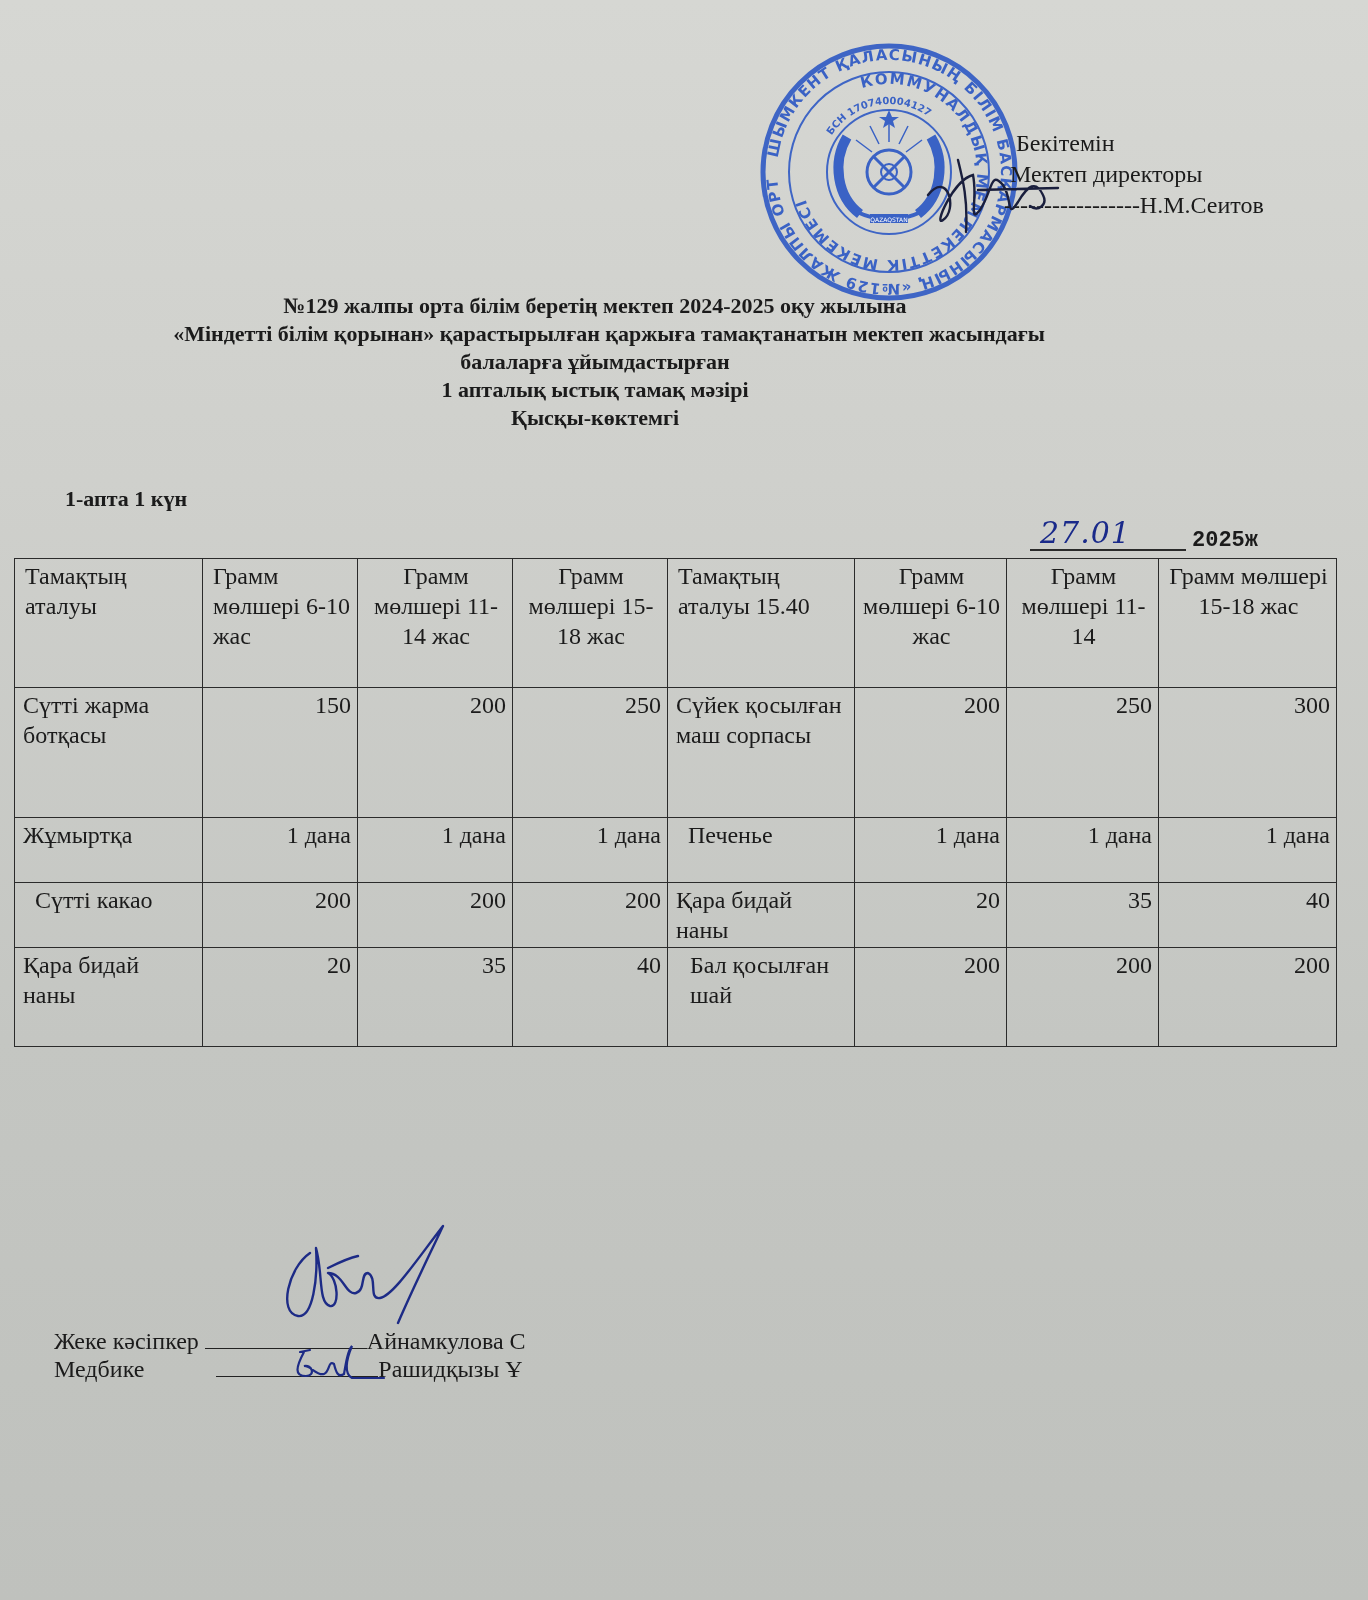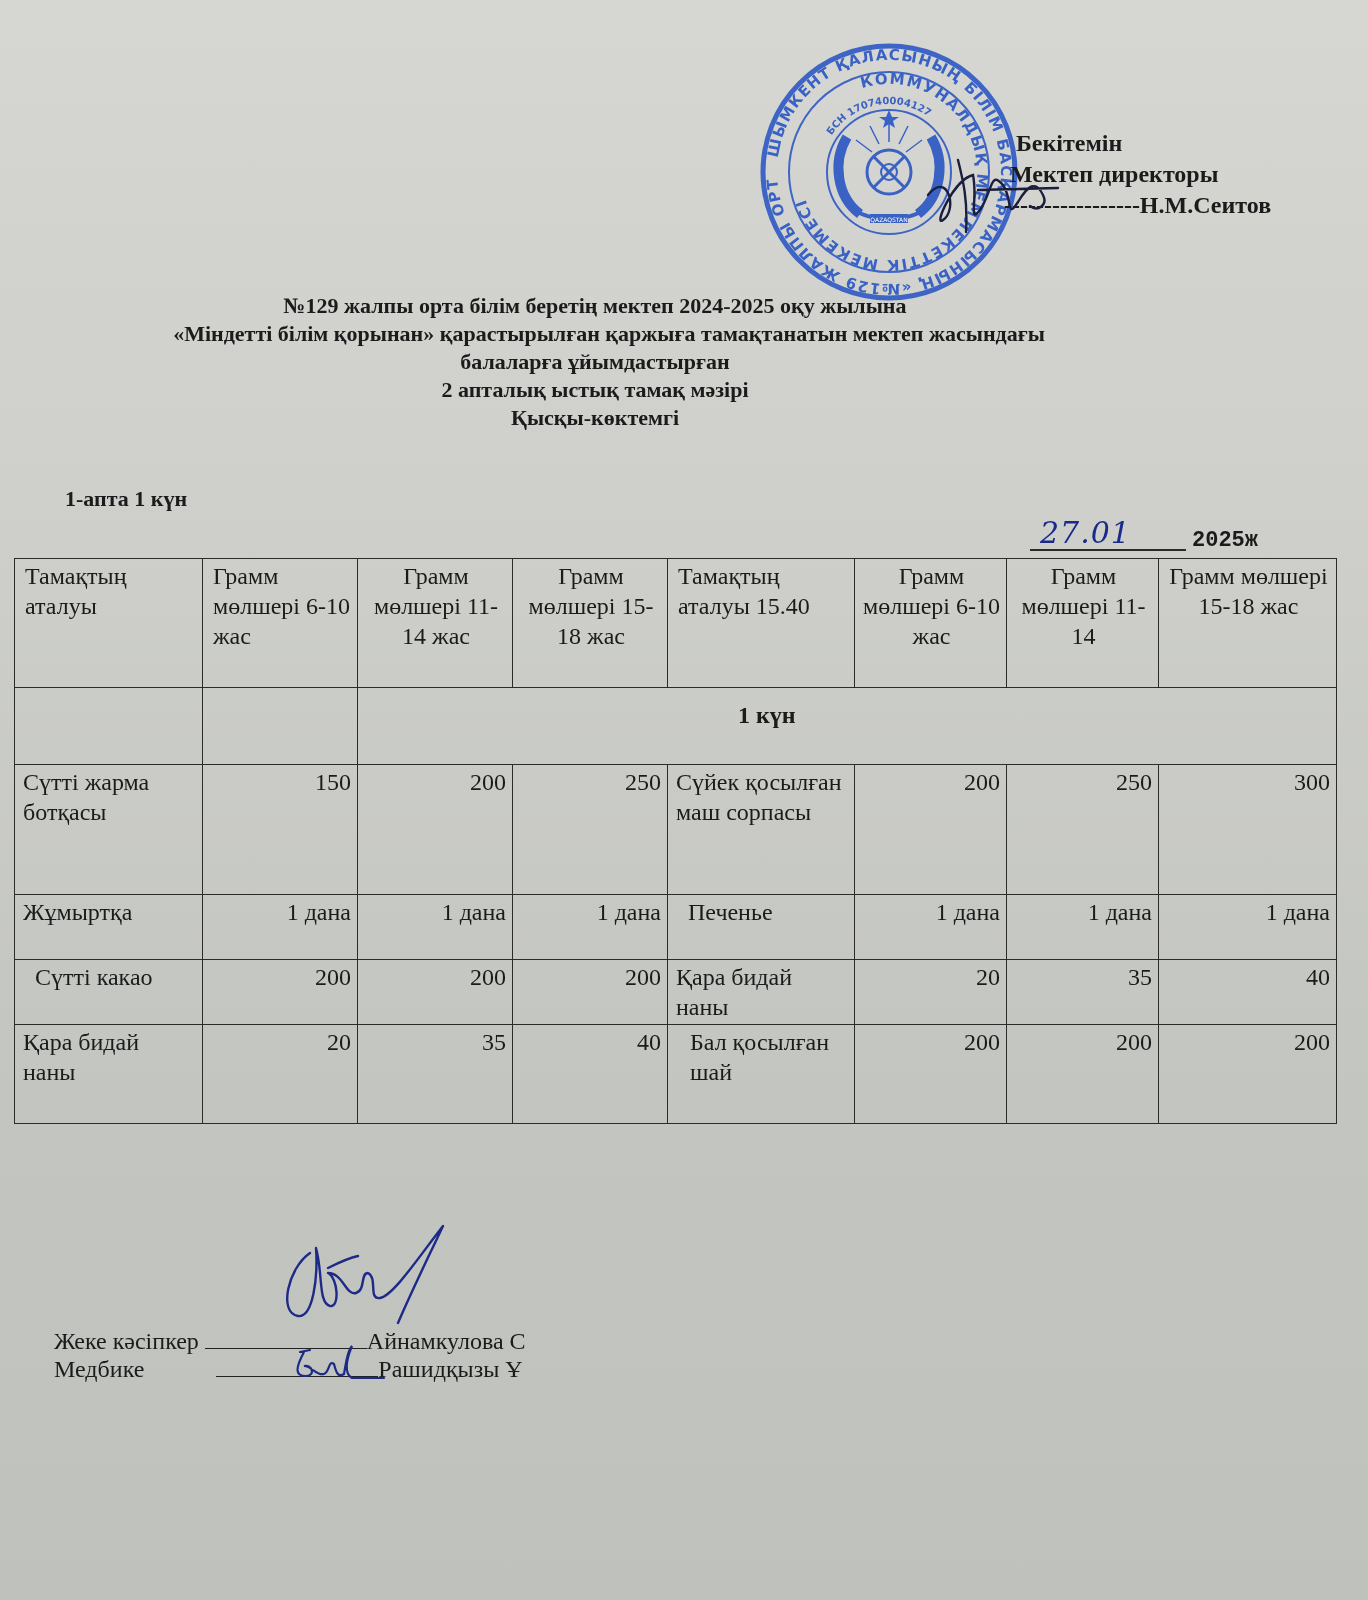--- a/index.html
+++ b/index.html
@@ -6,21 +6,21 @@
   body {
     width: 1368px; height: 1600px; overflow: hidden;
     background: #c9cbc7;
     background: linear-gradient(180deg, #d6d7d3 0%, #cfd0cc 30%, #c4c6c2 65%, #bfc1bd 100%);
     font-family: "Liberation Serif", "DejaVu Serif", serif;
     color: #1b1b1b;
     position: relative;
   }
   .approval {
     position: absolute; left: 1010px; top: 128px;
-    font-weight: bold; font-size: 24px; line-height: 31px;
+    font-weight: normal; font-size: 24px; line-height: 31px;
   }
   .approval div { white-space: nowrap; }
   .approval .a1 { padding-left: 6px; }
   .approval .a3 { margin-left: -6px; }
   .stamp { position: absolute; left: 752px; top: 42px; width: 275px; height: 260px; }
   .dir-sign { position: absolute; left: 918px; top: 140px; width: 150px; height: 100px; }
 
   .title {
     position: absolute; left: 0; top: 292px; width: 1190px;
     text-align: center; font-weight: bold; font-size: 22px; line-height: 28px;
@@ -113,21 +113,21 @@
   <div class="a3">-----------------Н.М.Сеитов</div>
 </div>
 <svg class="dir-sign" viewBox="0 0 150 100">
   <path d="M10,55 C30,30 40,70 25,80 C15,88 35,40 55,35 C60,60 50,85 62,70 C75,50 72,30 85,45 C95,60 88,80 100,62 C110,45 118,40 125,55 C130,65 120,72 112,66 M60,50 L140,48 M40,20 C45,40 50,60 48,92" fill="none" stroke="#1a1f3d" stroke-width="2.4" stroke-linecap="round"></path>
 </svg>
 
 <div class="title">
   <div>№129 жалпы орта білім беретің мектеп 2024-2025 оқу жылына</div>
   <div class="t2">«Міндетті білім қорынан» қарастырылған қаржыға тамақтанатын  мектеп жасындағы</div>
   <div>балаларға ұйымдастырған</div>
-  <div>2 апталық ыстық тамақ мәзірі</div>
+  <div>1 апталық ыстық тамақ мәзірі</div>
   <div>Қысқы-көктемгі</div>
 </div>
 
 <div class="week">1-апта  1 күн</div>
 
 <div class="date-line"></div>
 <div class="date-hand">27.01</div>
 <div class="date-year">2025ж</div>
 
 <table class="menu">
@@ -145,25 +145,20 @@
       <tr class="hdr">
     <td class="l">Тамақтың аталуы</td>
     <td class="l">Грамм мөлшері 6-10 жас</td>
     <td class="c">Грамм мөлшері 11-14 жас</td>
     <td class="c">Грамм мөлшері 15-18 жас</td>
     <td class="l">Тамақтың аталуы 15.40</td>
     <td class="c">Грамм мөлшері 6-10 жас</td>
     <td class="c">Грамм мөлшері 11-14</td>
     <td class="c">Грамм мөлшері 15-18 жас</td>
   </tr>
-  <tr class="dayrow">
-    <td></td>
-    <td></td>
-    <td colspan="6" class="daylabel">1 күн</td>
-  </tr>
   <tr class="r1">
     <td>Сүтті жарма ботқасы</td>
     <td class="num">150</td>
     <td class="num">200</td>
     <td class="num">250</td>
     <td>Сүйек қосылған маш сорпасы</td>
     <td class="num">200</td>
     <td class="num">250</td>
     <td class="num">300</td>
   </tr>

